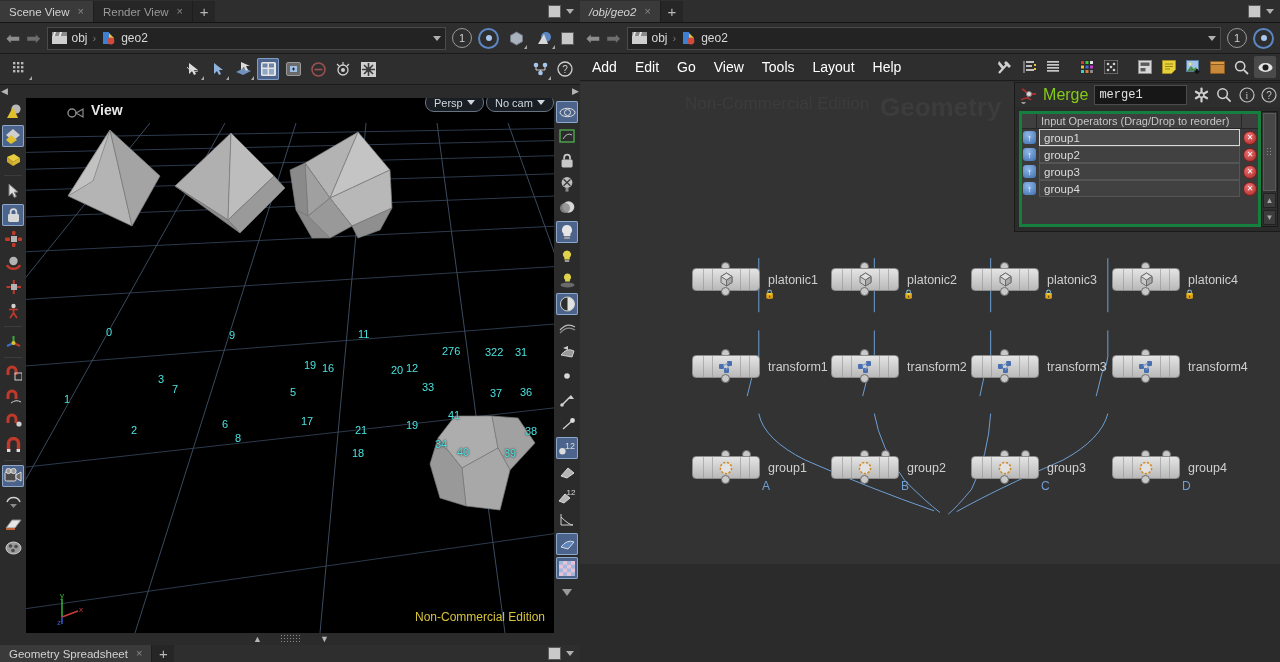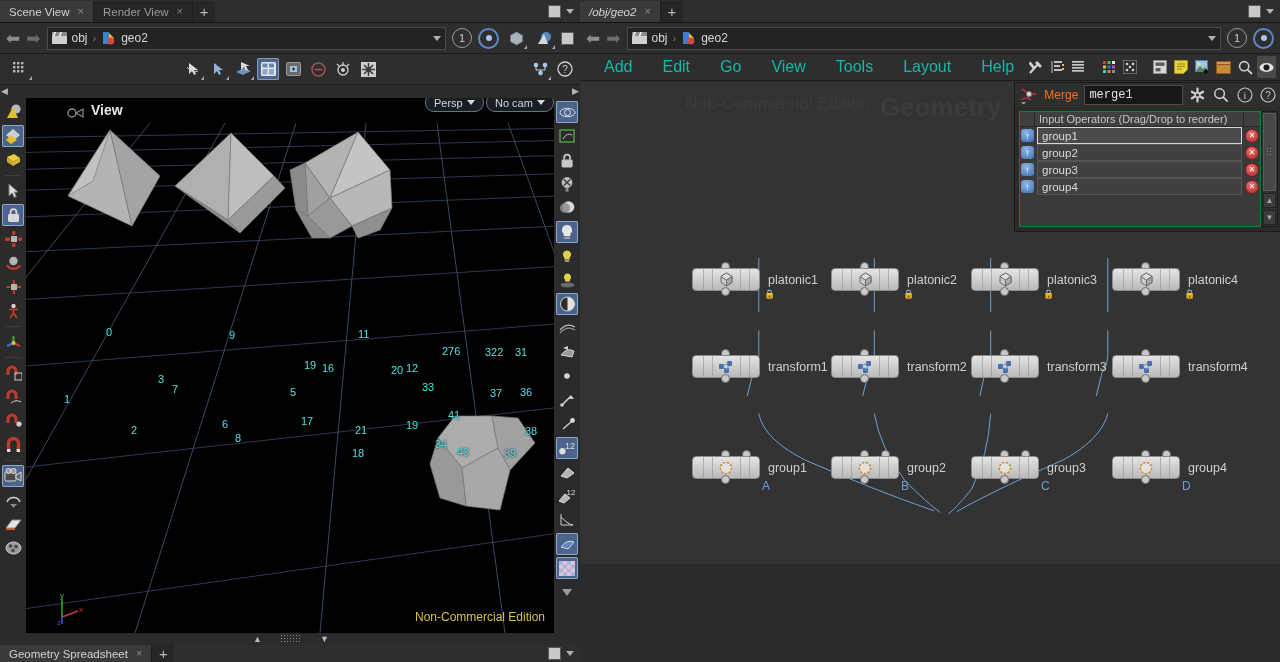--- a/index.html
+++ b/index.html
@@ -65,21 +65,21 @@
   .chip{height:17px;border:1px solid #69737f;border-radius:9px;background:rgba(35,42,50,.72);
         color:#cfd6de;font-size:11px;display:flex;align-items:center;gap:4px;padding:0 8px;}
   .chip .caret{border-top-color:#cfd6de;}
   .ptnum{position:absolute;color:#49e3e0;font-size:11px;text-shadow:0 0 2px #000;}
   .nce{position:absolute;color:#d8c33c;font-size:12px;}
 
   
   #network-panel{left:580px;top:0;width:700px;height:564px;background:#2e2e2e;}
   .menubar{height:26px;background:#2e2e2e;display:flex;align-items:center;gap:2px;
            padding:0 4px;border-bottom:1px solid #1c1c1c;}
-  .menuitem{padding:3px 8px;color:#14b8a6;font-size:16px;border-radius:2px;margin-left:12px;}
+  .menuitem{padding:3px 8px;color:#ffffff;font-size:14px;border-radius:2px;}
   .netcanvas{position:absolute;left:0;top:82px;right:0;bottom:0;background:#333333;overflow:hidden;}
   .bigwm{position:absolute;font-weight:bold;color:#3c3c3c;pointer-events:none;}
 
   .node{position:absolute;display:flex;align-items:center;}
   .nbody{width:66px;height:21px;border-radius:4px;
          background:linear-gradient(#e4e4e4,#b9b9b9);
          border:1px solid #8d8d8d;display:flex;align-items:center;
          justify-content:center;position:relative;overflow:hidden;}
   .nbody .stripe{position:absolute;top:0;bottom:0;width:1px;background:#8e8e8e;opacity:.55;}
   .nglyph{width:17px;height:17px;display:flex;align-items:center;justify-content:center;
@@ -98,29 +98,29 @@
               background:linear-gradient(#e3e3e3,#bdbdbd);border:2px solid #e6b3ae;
               display:flex;align-items:center;overflow:hidden;}
   .merge-core .cyan{position:absolute;right:0;top:0;bottom:0;width:13px;background:#12b6e8;}
 
   svg.wires{position:absolute;left:0;top:0;width:100%;height:100%;pointer-events:none;}
 
   
   #param-pane{position:absolute;left:1014px;top:82px;width:266px;height:148px;
               background:#2b2b2b;border:1px solid #1a1a1a;}
   .phdr{height:24px;background:#2e2e2e;display:flex;align-items:center;gap:6px;padding:0 4px;}
-  .ptype{color:#f97316;font-size:12px;}
+  .ptype{color:#84cc16;font-size:16px;}
   .pnamefield{width:96px;height:18px;background:#171717;border:1px solid #4c4c4c;
               color:#e2e2e2;font-family:"Liberation Mono",monospace;font-size:12px;
               display:flex;align-items:center;padding:0 4px;}
   .phdr .sp{margin-left:auto;}
   .picon{width:19px;height:19px;display:flex;align-items:center;justify-content:center;
          color:#cdcdcd;font-size:13px;position:relative;}
   .plist{position:absolute;left:4px;top:28px;right:20px;bottom:4px;background:#3a3a3a;
-         border:1px solid #15803d;}
+         border:3px solid #15803d;}
   .plhead{display:flex;height:14px;background:#3f3f3f;border-bottom:1px solid #262626;}
   .plhead .c0{width:14px;border-right:1px solid #262626;}
   .plhead .c1{flex:1;color:#c6c6c6;font-size:11px;padding-left:4px;line-height:14px;}
   .plhead .c2{width:16px;border-left:1px solid #262626;}
   .prow{display:flex;align-items:center;height:17px;gap:3px;padding:0 1px;}
   .prow.sel .pfield{border-color:#d8d8d8;background:#4b4b4b;}
   .upbtn{width:13px;height:13px;border-radius:3px;
          background:radial-gradient(circle at 40% 30%,#8fb7e8,#3f6fae);
          color:#fff;font-size:9px;display:flex;align-items:center;justify-content:center;}
   .pfield{flex:1;height:15px;background:#414141;border:1px solid #555;color:#dcdcdc;

